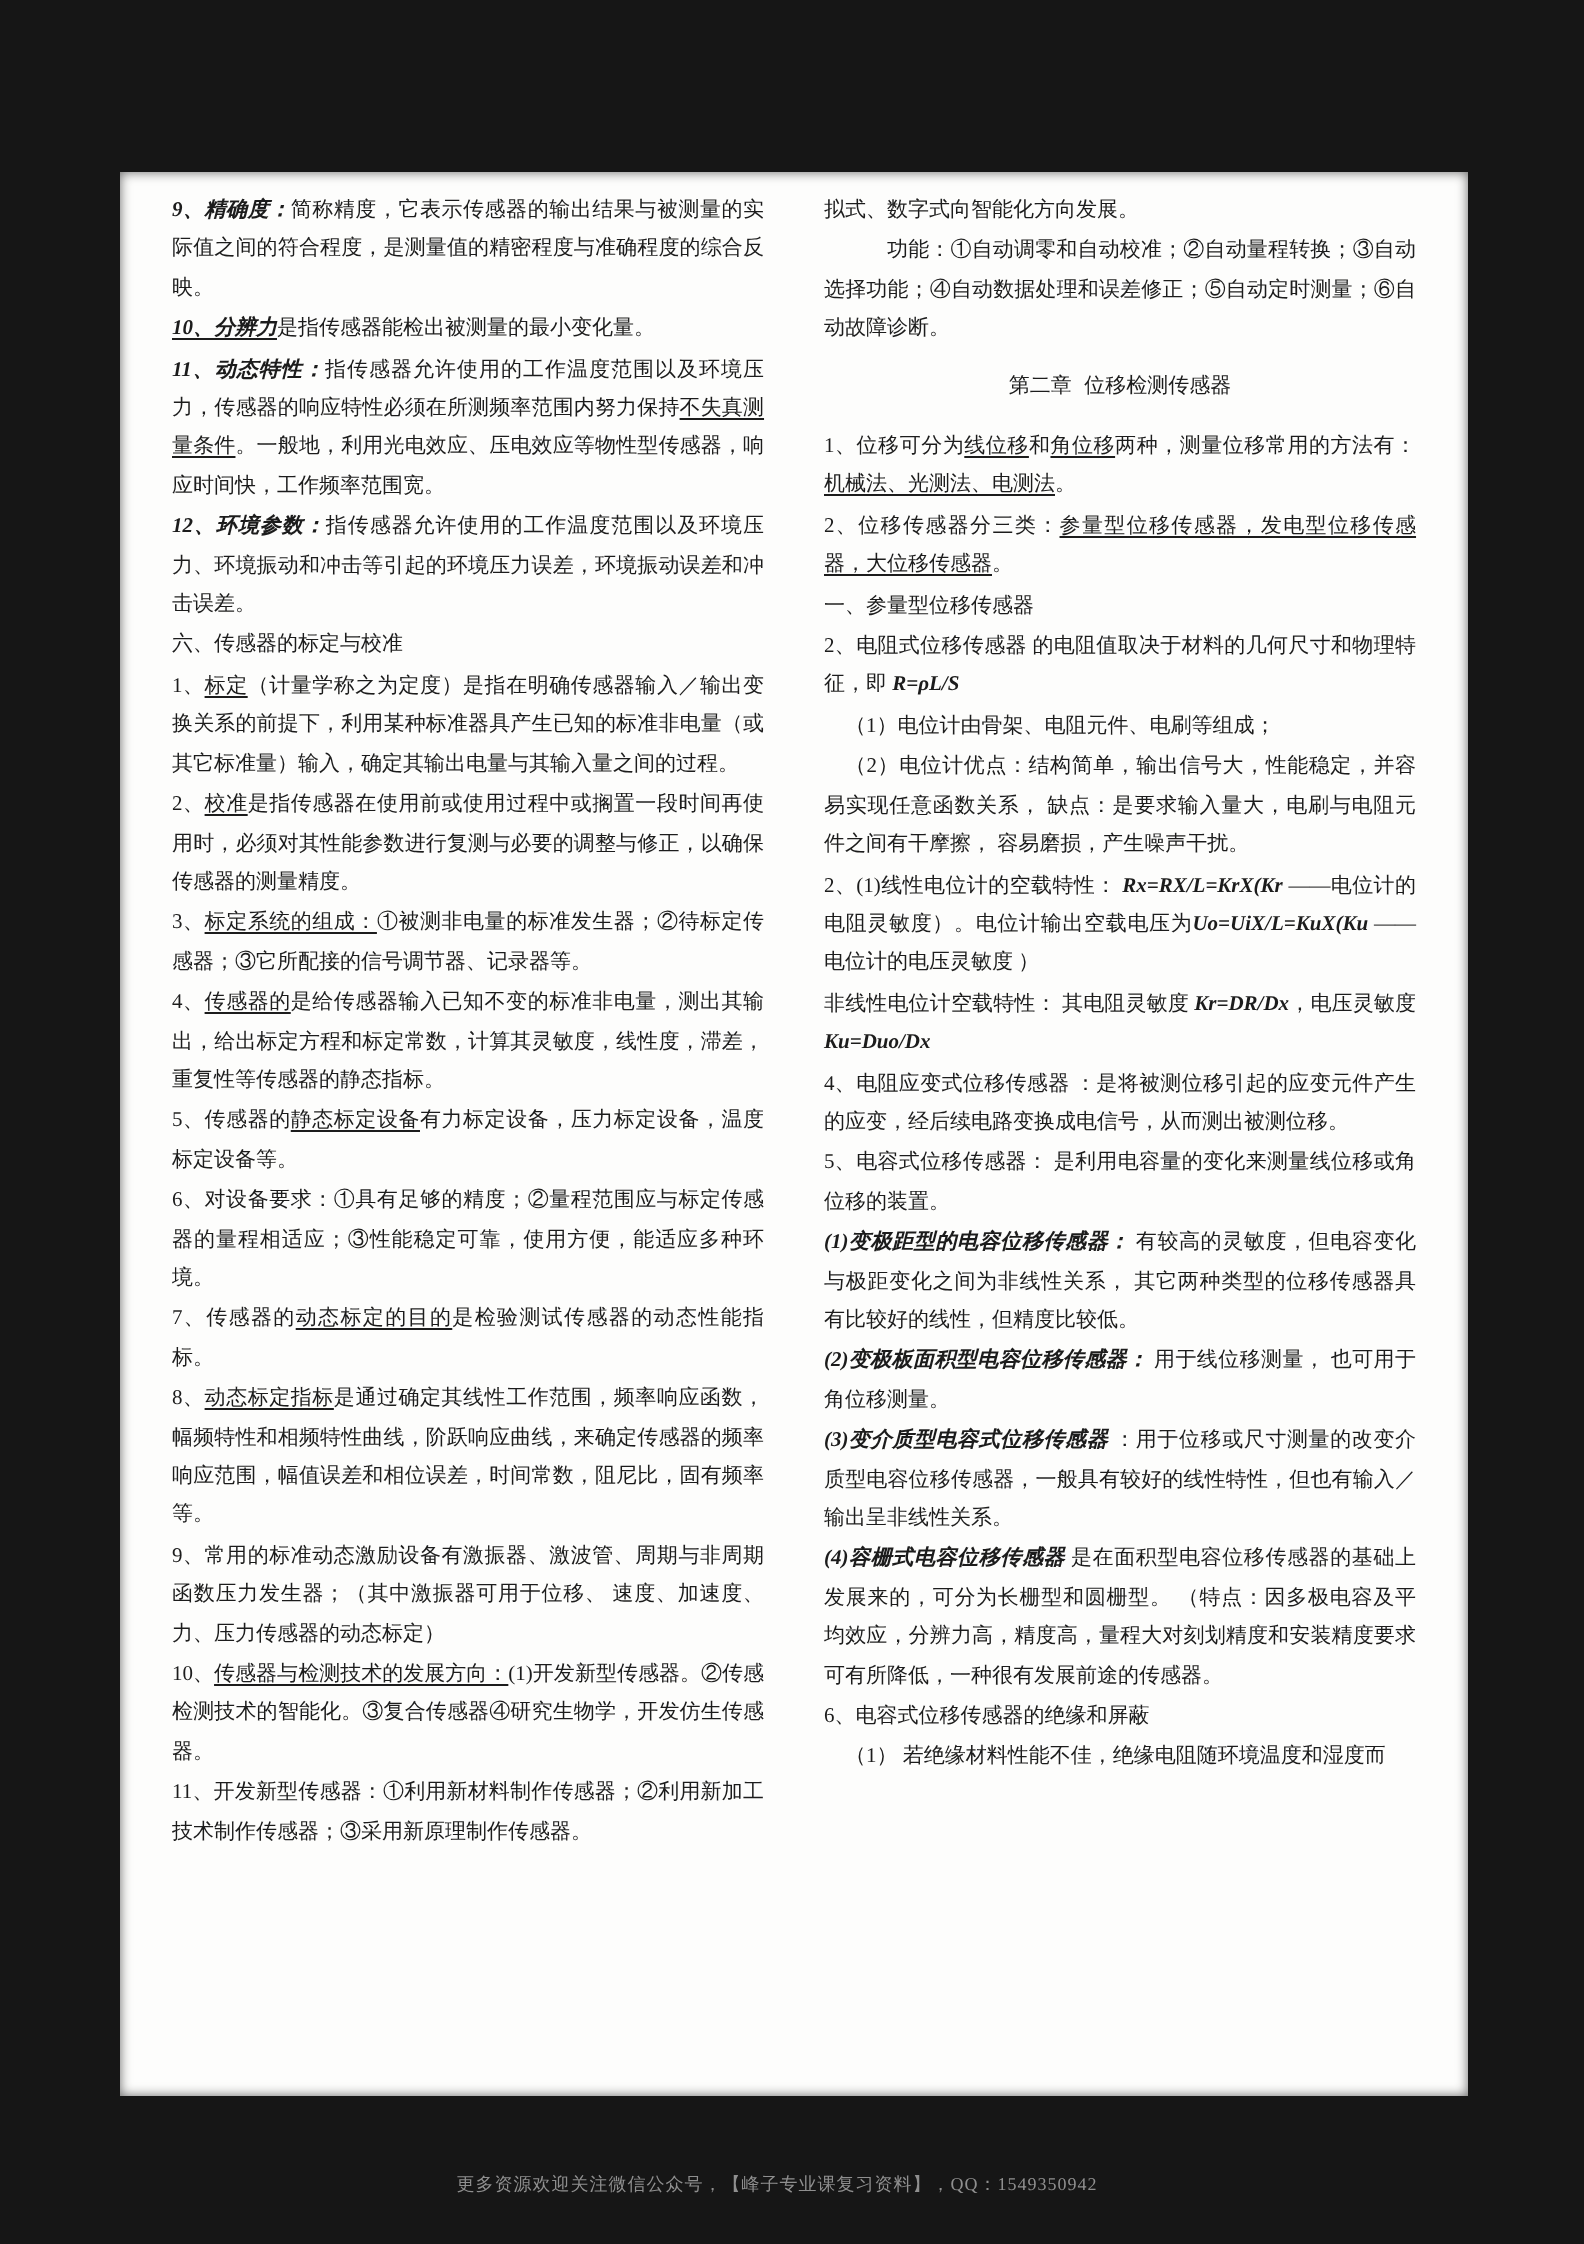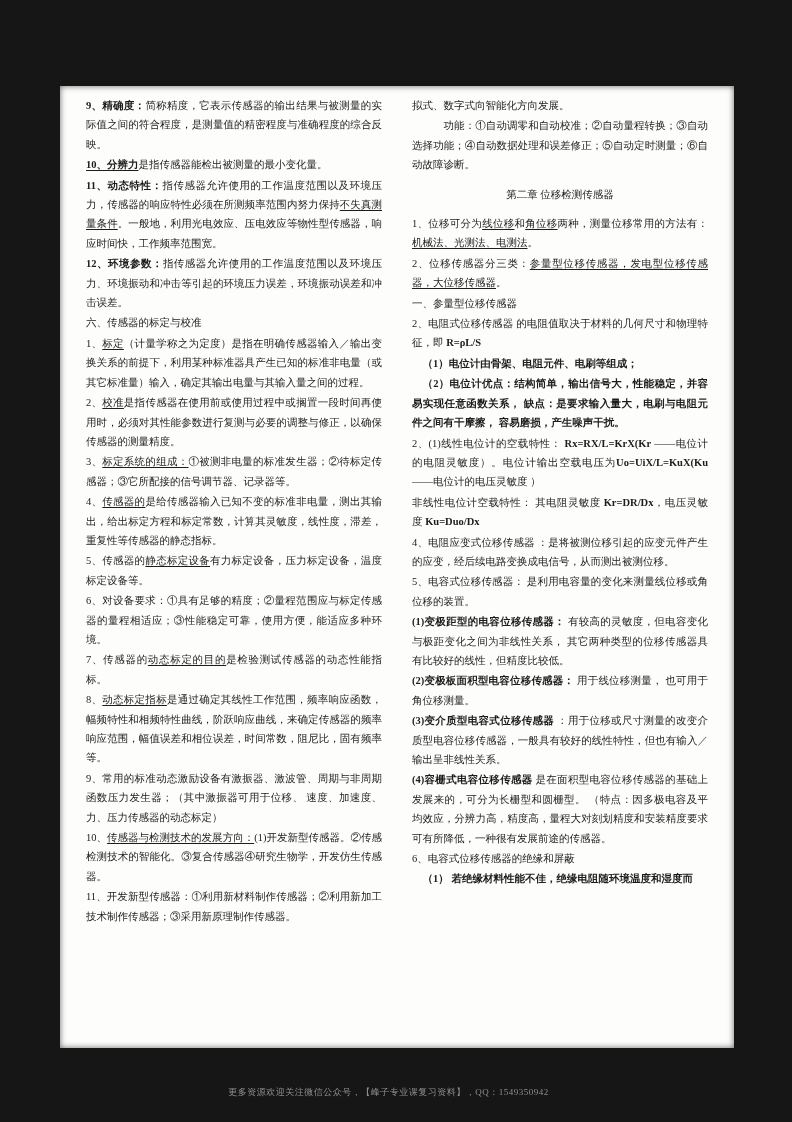--- a/index.html
+++ b/index.html
@@ -30,24 +30,24 @@
   }
   .col {
     width: 296px;
     color: #1c1c1c;
     font-size: 10.5px;
     line-height: 19.4px;
     text-align: justify;
   }
   .para { margin: 0 0 1px 0; }
   .para.center { text-align: center; }
-  .para.ind1 { text-indent: 1em; font-weight: bold; }
+  .para.ind1 { text-indent: 1em; }
   .para.ind3 { text-indent: 3em; }
-  .para.sp { margin-top: 10px; margin-bottom: 10px; }
-  .b { font-weight: bold; }
+  .para.sp { margin-top: 10px; margin-bottom: 10px; font-family: Liberation Mono, monospace; }
+  .b { font-weight: bold; font-style: italic; }
   .u { text-decoration: underline; text-underline-offset: 2px; }
   .footer {
     position: absolute;
     left: 0;
     right: 15px;
     top: 1086px;
     text-align: center;
     color: #8f8f8f;
     font-size: 9px;
     letter-spacing: 0.5px;

